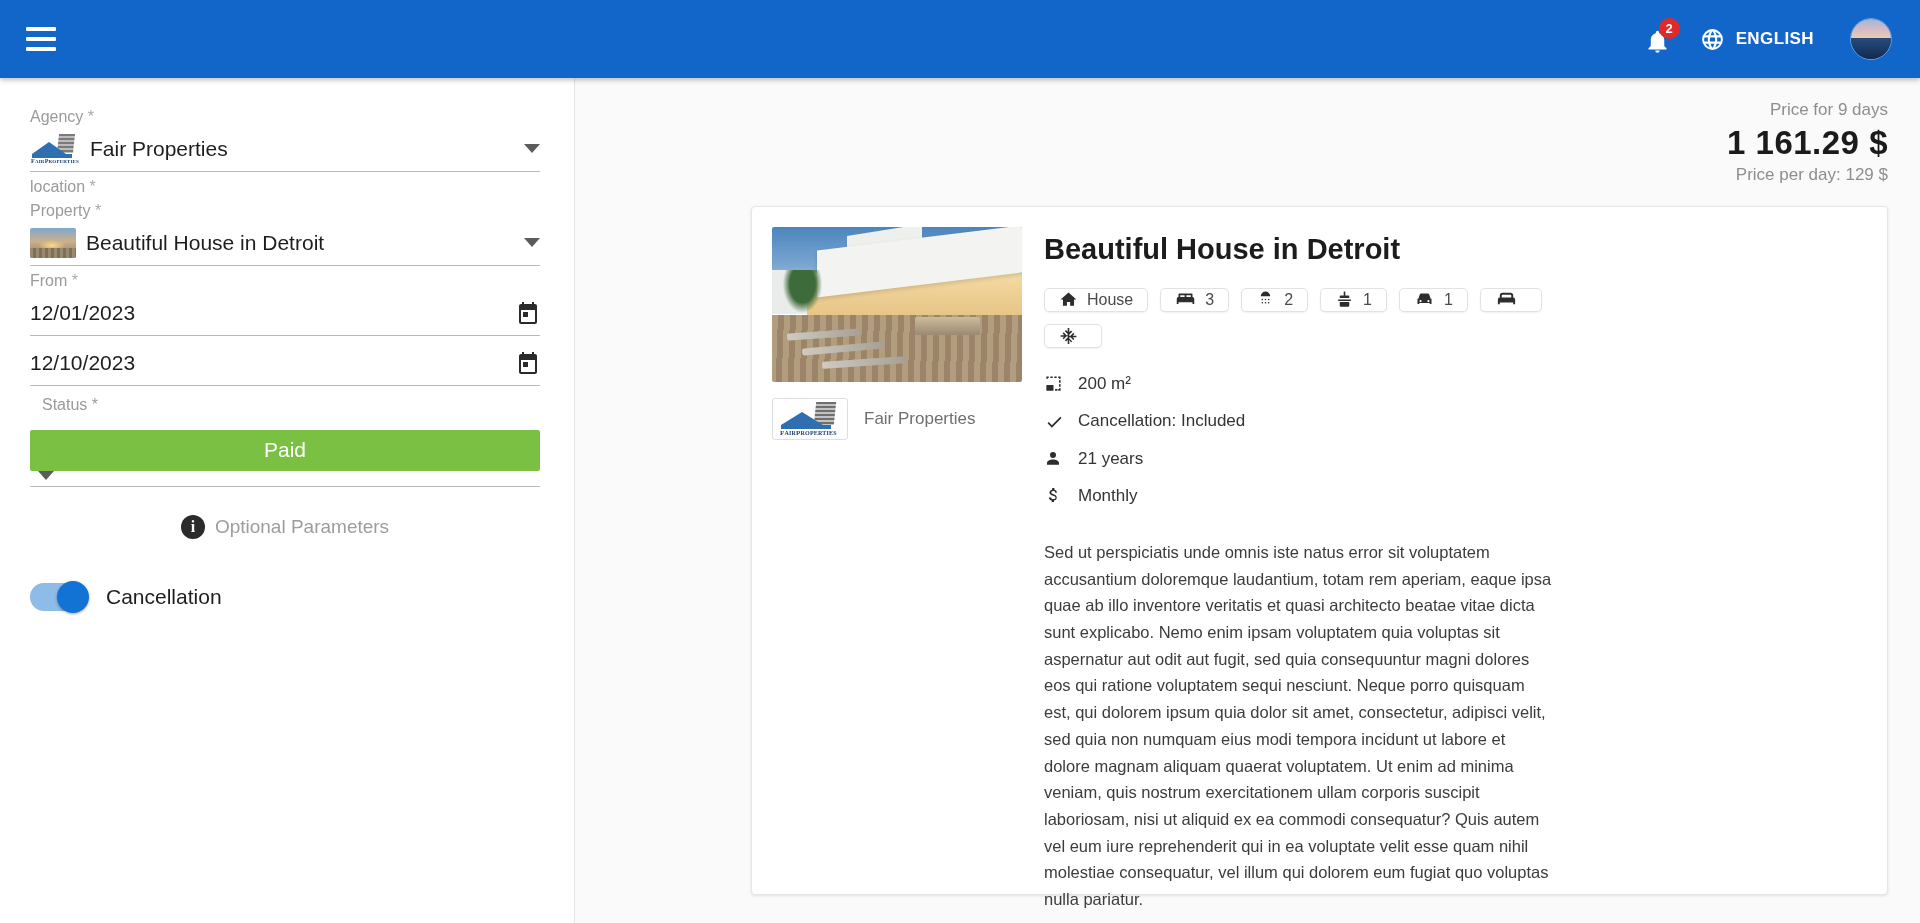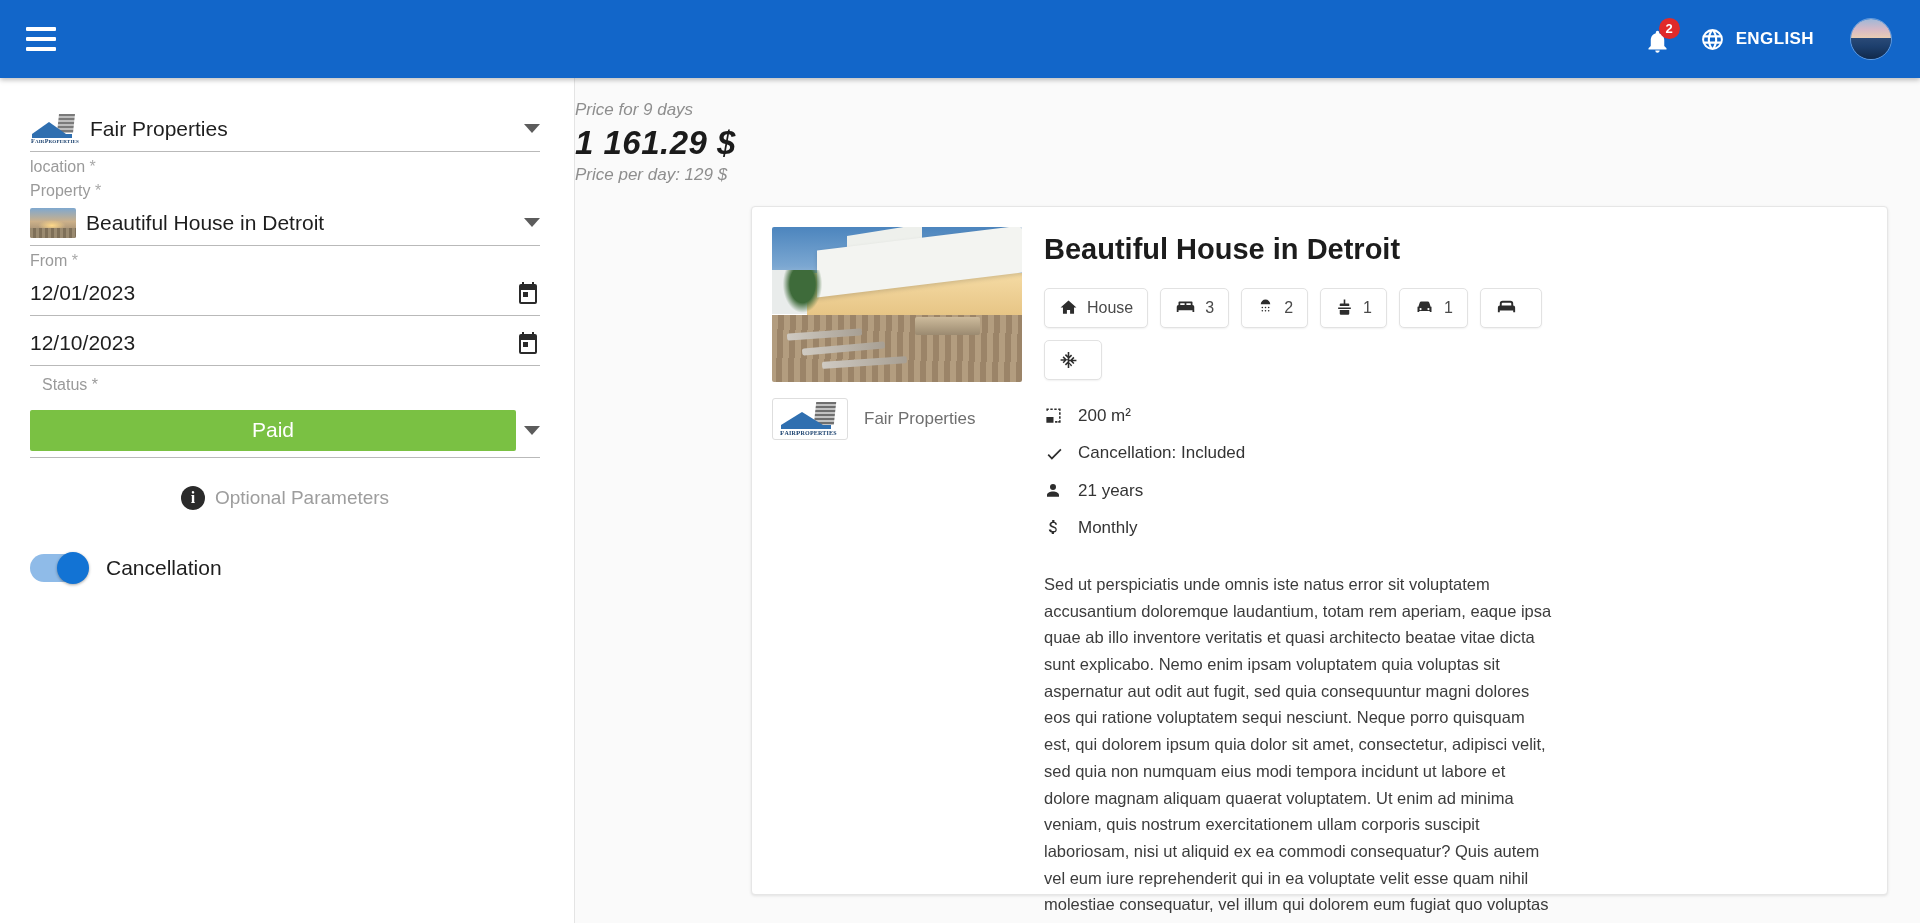--- a/index.html
+++ b/index.html
@@ -123,22 +123,22 @@
   .prop-thumb .deck {
     position:absolute; left:0; bottom:0; width:100%; height:33%;
     background: repeating-linear-gradient(90deg,#9a8a70 0 3px,#7e6f58 3px 6px);
   }
 
   .cal-icon { width: 24px; height: 24px; cursor: pointer; }
   .cal-icon svg { width: 24px; height: 24px; fill: #2a2a2a; }
 
   .status-label { font-size: 16px; color: #9a9a9a; margin-left: 12px; display:block; margin-bottom: 16px;}
   .status-row {
-    display: flex; align-items: center;
-    border-bottom: 1px solid #b9b9b9; padding-bottom: 6px;
+    display: flex; 
+    border-bottom: 1px solid #b9b9b9; padding-bottom: 6px; flex-direction: column;
   }
   .status-chip {
     flex: 1 1 auto;
     background: #7ac143; color: #ffffff;
     text-align: center; font-size: 21px;
     padding: 8px 0 9px 0; border-radius: 2px;
   }
 
   .optional-row {
     display: flex; align-items: center; justify-content: center;
@@ -165,21 +165,21 @@
   }
   .toggle-label { font-size: 21px; color: #1e1e1e; }
 
   
   .main {
     position: absolute; top: 78px; left: 575px;
     width: 1345px; height: 845px;
     background: #fafafa;
     overflow: hidden;
   }
-  .price-box { padding: 20px 32px 0 0; font-style: italic; }
+  .price-box { text-align: right; padding: 20px 32px 0 0; }
   .price-sub { font-size: 17px; color: #8e8e8e; line-height: 1.4; }
   .price-main { font-size: 33px; font-weight: bold; color: #1b1b1b; letter-spacing: .5px; line-height: 1.25; }
 
   .card {
     margin: 19px 32px 0 176px;
     background: #ffffff;
     border: 1px solid #e6e6e6;
     border-radius: 4px;
     box-shadow: 0 1px 3px rgba(0,0,0,.10);
     padding: 20px;
@@ -254,21 +254,21 @@
     position:absolute; left:7px; top:30px; font-size:7px; color:#19406e;
     font-weight:bold; font-family:"Liberation Serif", serif; letter-spacing:.2px;
   }
   .agency-name { font-size: 17px; color: #6f6f6f; margin-left: 16px; }
 
   .card-right { flex: 1 1 auto; padding-left: 22px; display: flex; flex-direction: column; }
   .prop-title { font-size: 29px; font-weight: bold; color: #1c1c1c; margin: 6px 0 22px 0; }
 
   .chips { display: flex; flex-wrap: wrap; gap: 12px; max-width: 560px; }
   .chip {
-    min-width: 58px; height: 40px; padding: 0 14px;
+    min-width: 58px; height: 24px; padding: 0 14px;
     border: 1px solid #e2e2e2; border-radius: 5px; background: #fff;
     display: flex; align-items: center; justify-content: center; gap: 9px;
     box-shadow: 0 1px 2px rgba(0,0,0,.06);
     cursor: pointer;
   }
   .chip svg { fill: #2d2d2d; }
   .chip-text { font-size: 16px; color: #4a4a4a; }
 
   .details { margin-top: 26px; }
   .detail-row { display: flex; align-items: flex-start; margin-bottom: 17px; }
@@ -310,20 +310,21 @@
     <div class="avatar">
       <div class="sky"></div>
       <div class="sea"></div>
     </div>
   </div>
 </div>
 
 <div class="sidebar">
 
   <div class="field">
+    <label class="field-label"><span>Agency</span> <span class="req">*</span></label>
     <div class="field-line">
       <div class="mini-logo">
         <div class="bldg"></div>
           <div class="roof"></div>
           <div class="base"></div>
         <div class="tag">F<span style="font-size:5px">AIR</span>P<span style="font-size:5px">ROPERTIES</span></div>
       </div>
       <span class="field-value">Fair Properties</span>
       <div class="caret"></div>
     </div>

